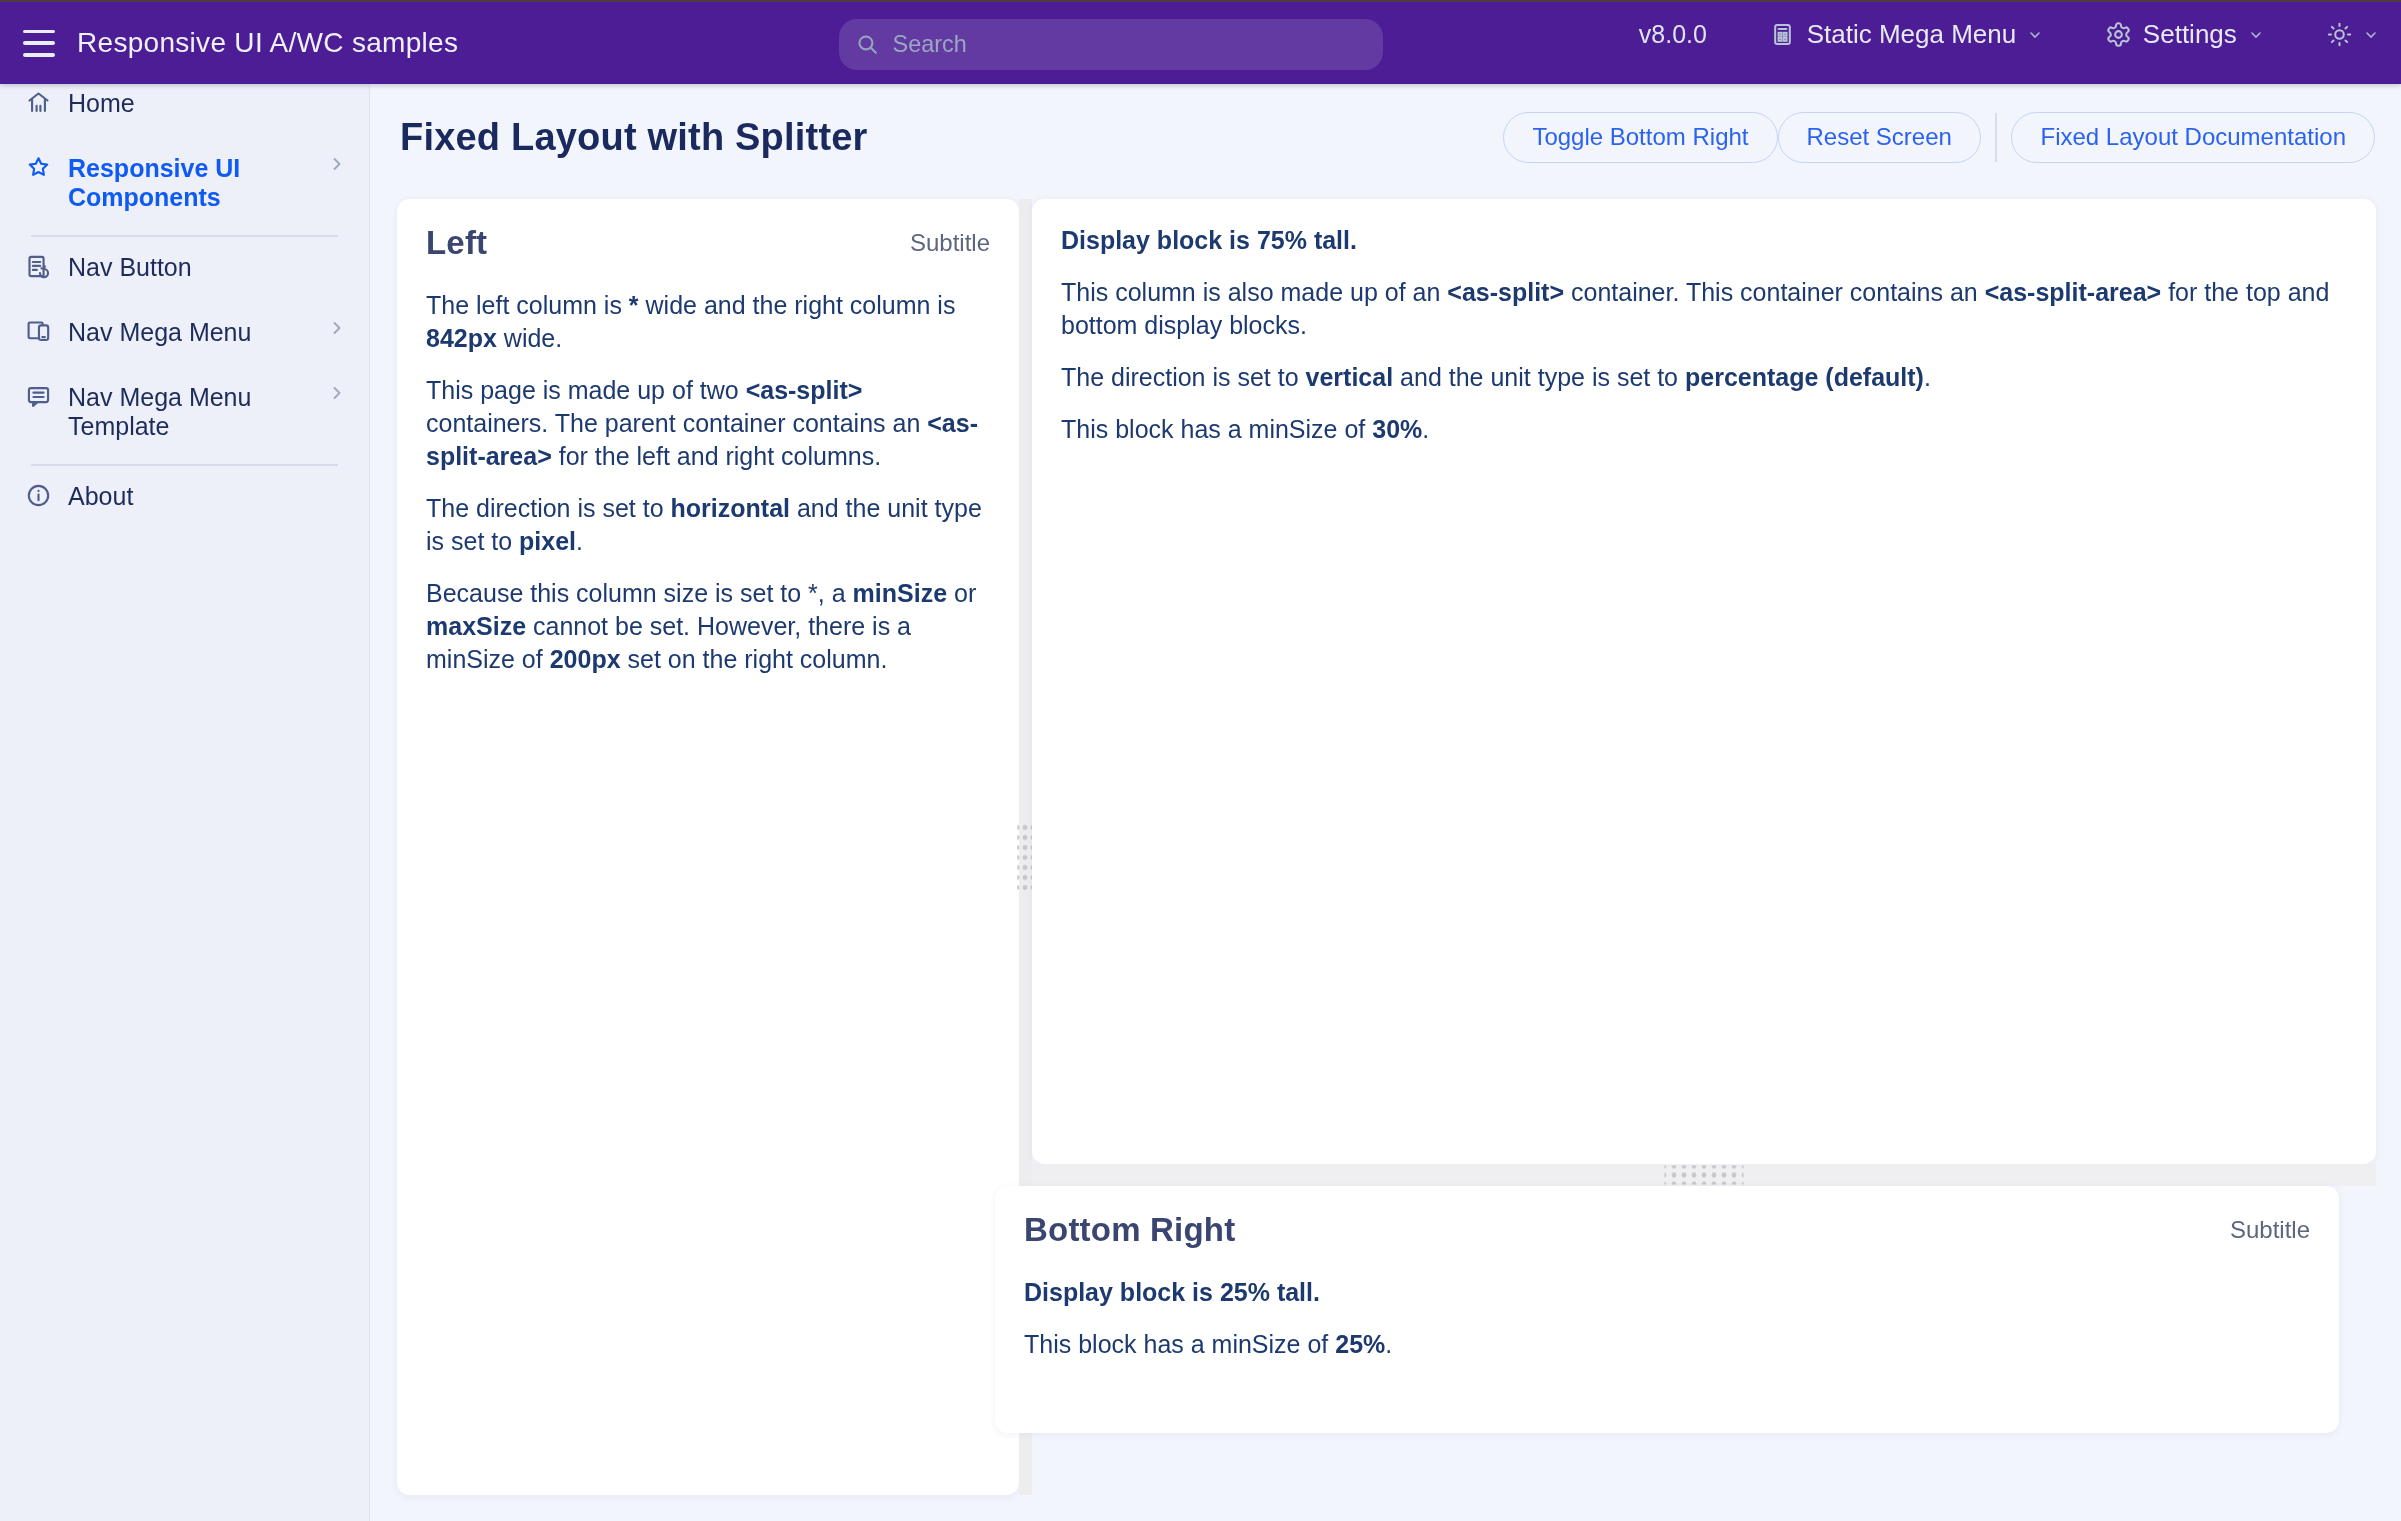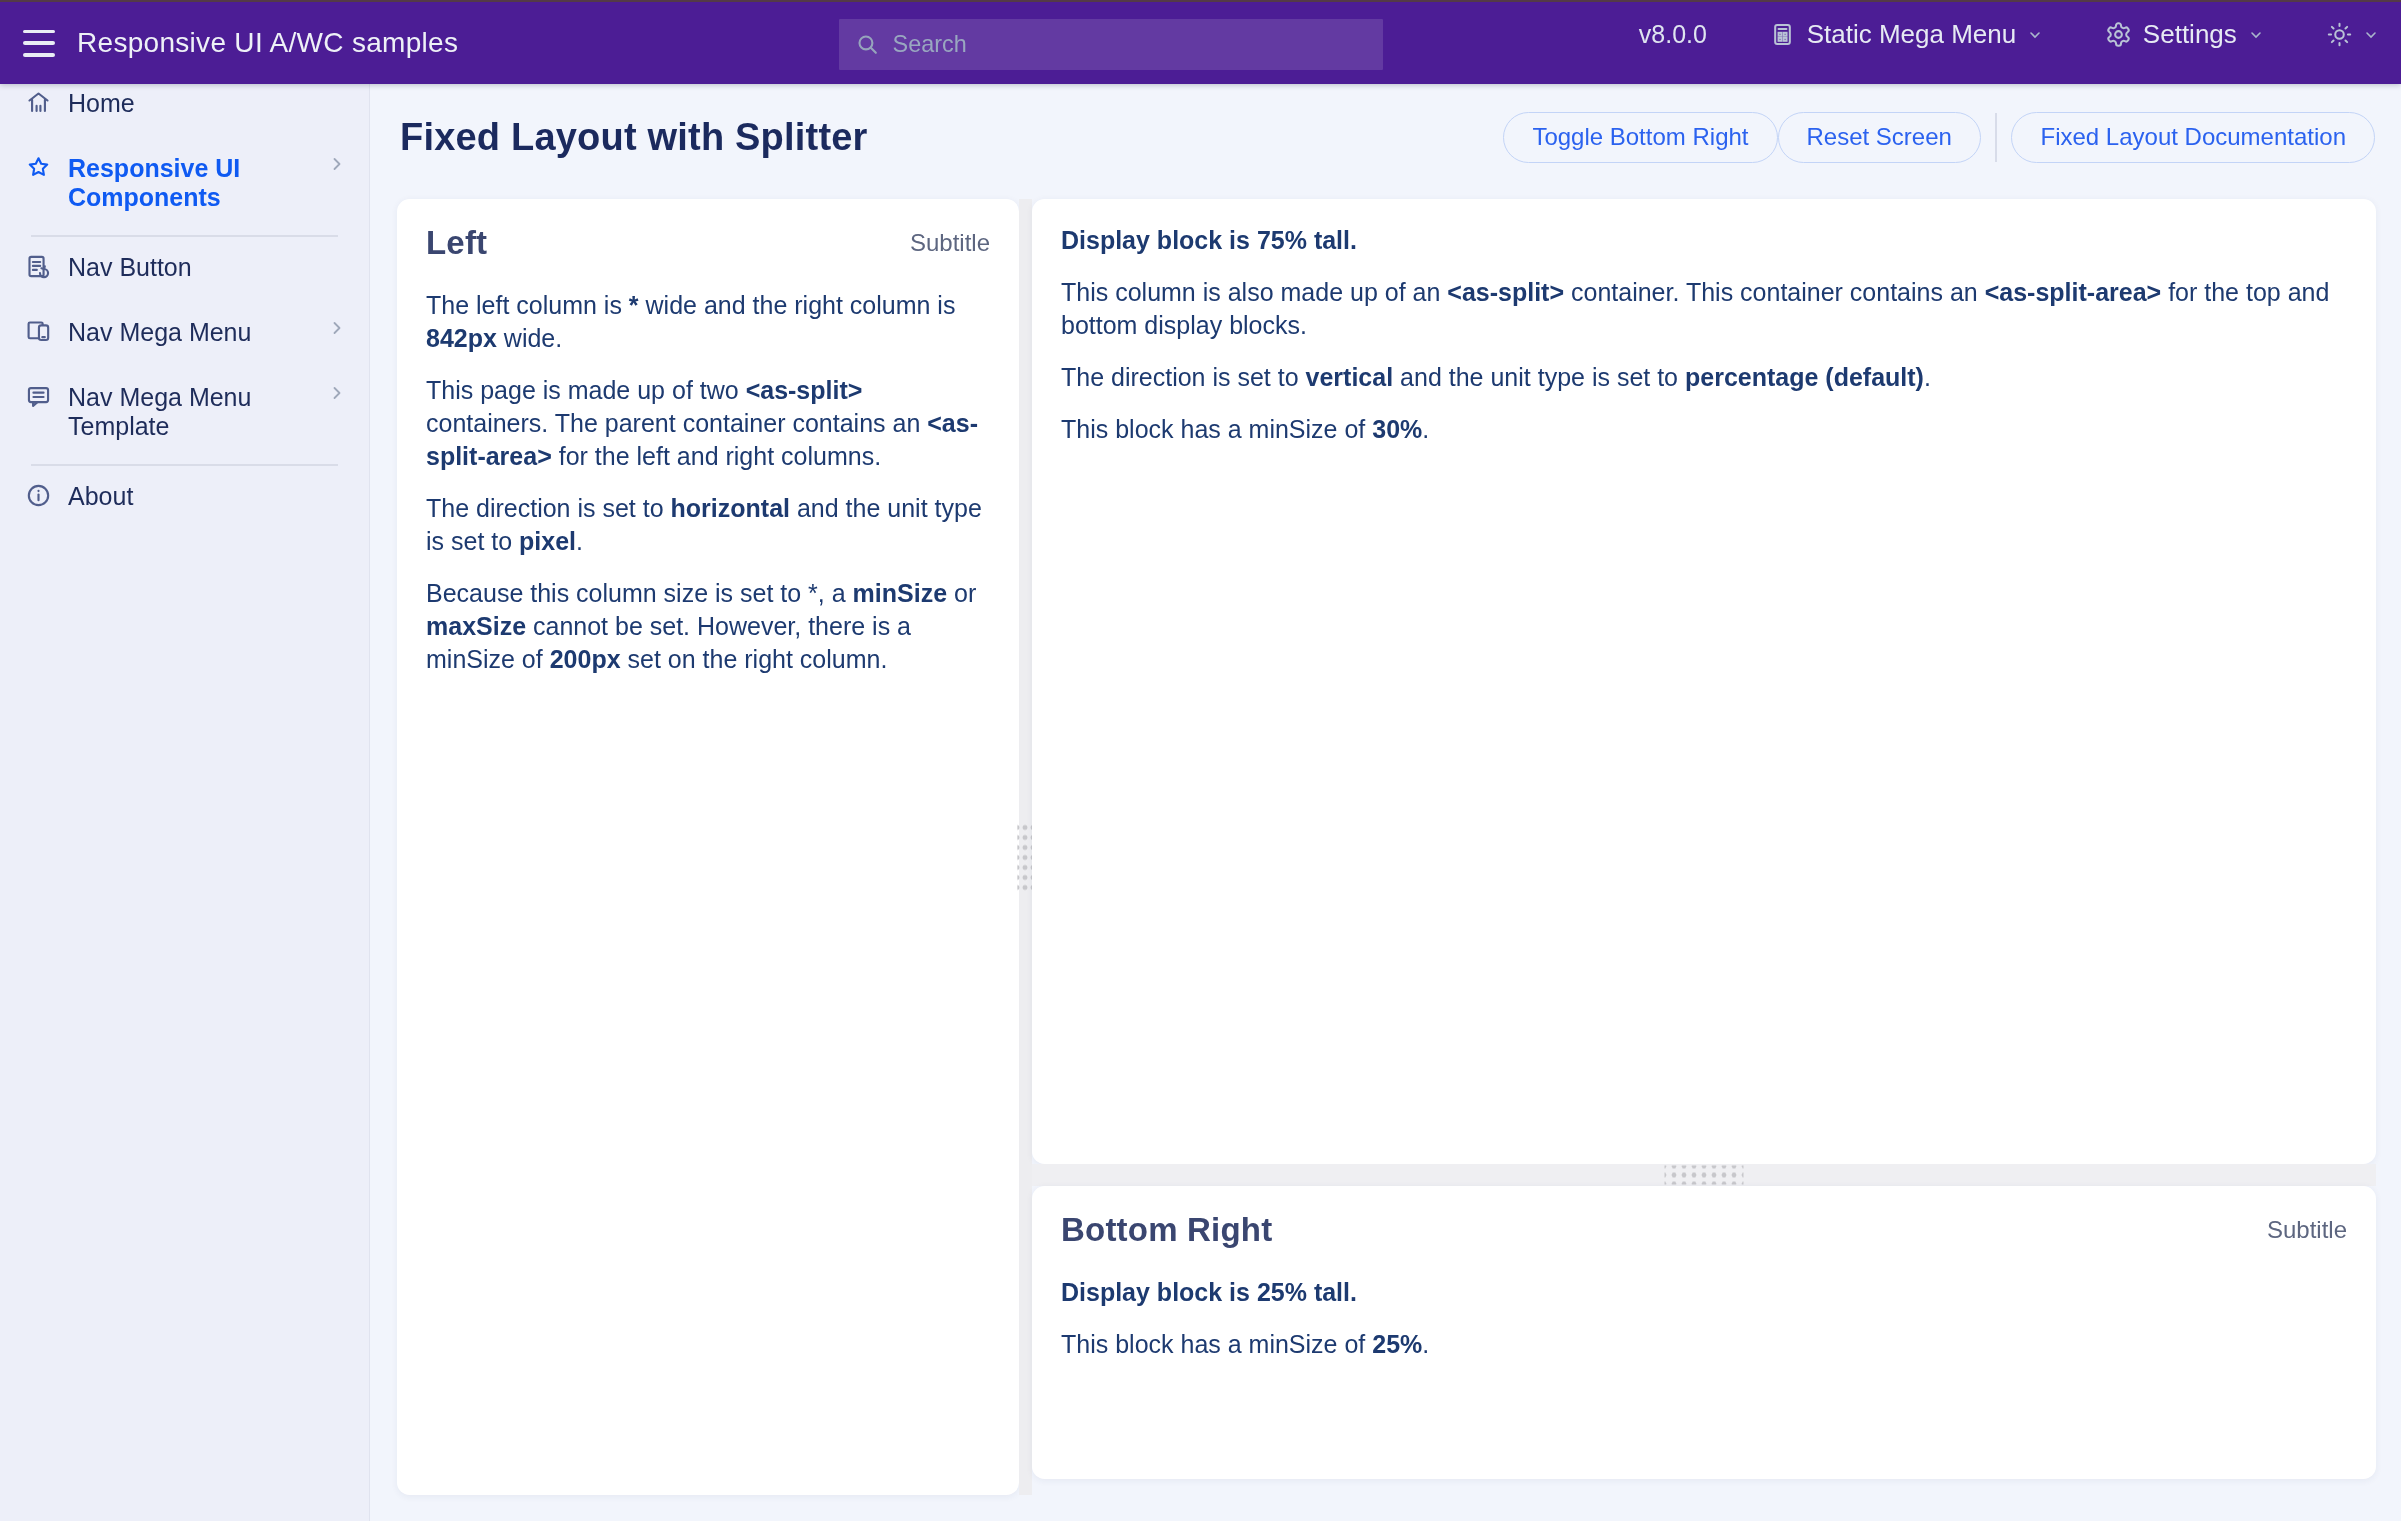--- a/index.html
+++ b/index.html
@@ -14,21 +14,21 @@
     box-shadow: 0 1.8px 5.4px rgba(20,30,60,.25);
     z-index: 10;
   }
   .hamburger { width: 32px; height: 27px; margin-left: 23.4px; background: none; border: none;
     display: flex; flex-direction: column; justify-content: space-between; cursor: pointer; }
   .hamburger i { display: block; height: 3.6px; border-radius: 2.7px; background: #e9edf5; }
   .app-title { color: #eef1f7; font-size: 28px; font-weight: 500; letter-spacing: 0.3px; margin-left: 21.6px; }
 
   .search {
     position: absolute; left: 839px; top: 17px; width: 544px; height: 51px;
-    background: rgba(255,255,255,.13); border-radius: 1px;
+    background: rgba(255,255,255,.13); border-radius: 18px;
     display: flex; align-items: center; padding: 0 16px;
   }
   .search svg { flex: 0 0 auto; }
   .search input {
     flex: 1; background: transparent; border: none; outline: none;
     color: #e8edf6; font-size: 23.4px; margin-left: 12.6px; font-family: inherit;
   }
   .search input::placeholder { color: #99a7c0; }
 
   .top-right {
@@ -72,21 +72,21 @@
   .vdiv { width: 1.8px; height: 49px; background: #d8dce9; margin: 0 14.4px; }
 
   
   .card {
     position: absolute; background: #ffffff; border-radius: 12.6px;
     box-shadow: 0 1.8px 7.2px rgba(30,45,95,.06);
     padding: 25px 29px;
   }
   .card-left       { left: 27px;  top: 115px;  width: 622px;  height: 1296px; }
   .card-topright   { left: 662px; top: 115px;  width: 1344px; height: 965px; }
-  .card-bottomright{ left: 662px; top: 1102px; width: 1344px; height: 293px; }
+  .card-bottomright{ left: 625px; top: 1102px; width: 1344px; height: 247px; }
 
   .v-gutter { position: absolute; left: 649px; top: 115px; width: 12.6px; height: 1296px; background: #ededf0; cursor: col-resize; }
   .v-handle {
     position: absolute; top: 624px; left: 50%; transform: translateX(-50%);
     width: 15.3px; height: 69px;
     background-image: radial-gradient(circle, #c7c7cb 2.3px, transparent 2.7px);
     background-size: 8px 10px; background-position: center;
   }
   .h-gutter { position: absolute; left: 662px; top: 1080px; width: 1344px; height: 21.6px; background: #efeff2; cursor: row-resize; }
   .h-handle {

